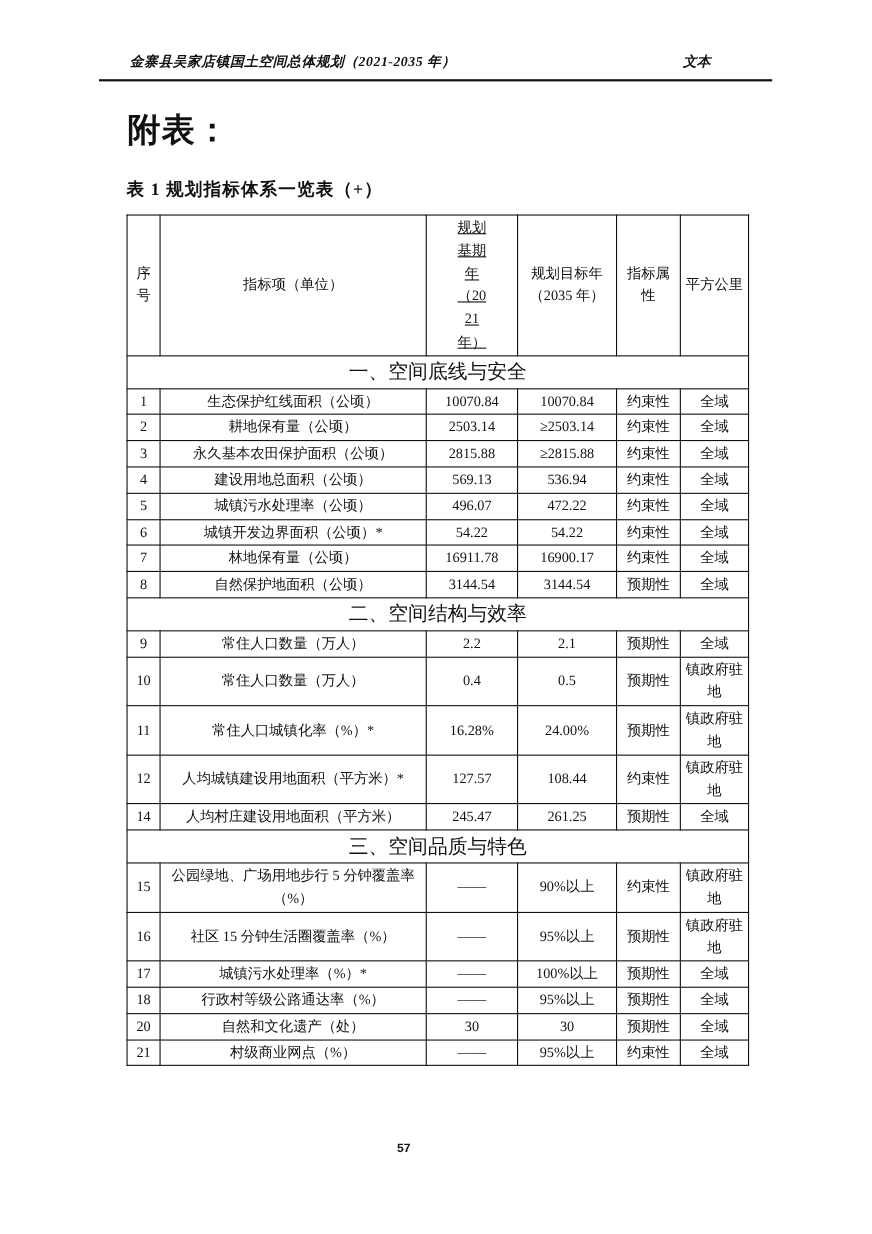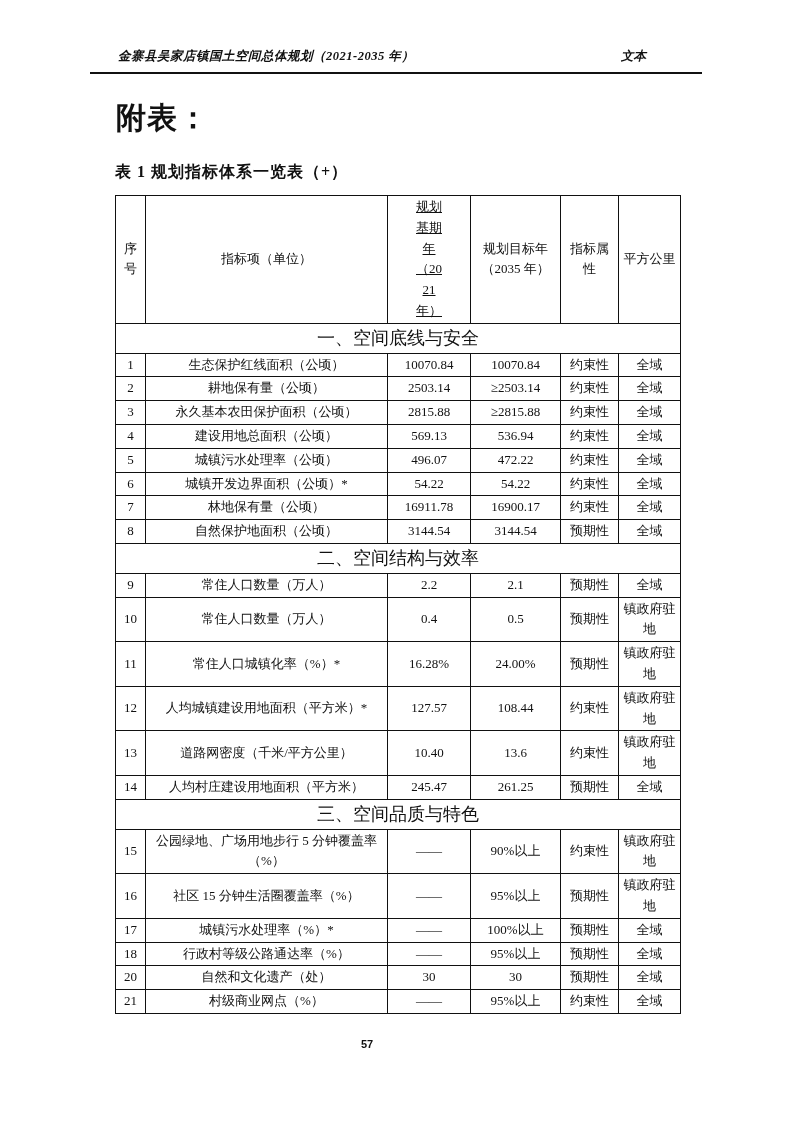--- a/index.html
+++ b/index.html
@@ -193,28 +193,20 @@
         </tr>
         <tr>
           <td>12</td>
           <td>人均城镇建设用地面积（平方米）*</td>
           <td>127.57</td>
           <td>108.44</td>
           <td>约束性</td>
           <td>镇政府驻地</td>
         </tr>
         <tr>
-          <td>13</td>
-          <td>道路网密度（千米/平方公里）</td>
-          <td>10.40</td>
-          <td>13.6</td>
-          <td>约束性</td>
-          <td>镇政府驻地</td>
-        </tr>
-        <tr>
           <td>14</td>
           <td>人均村庄建设用地面积（平方米）</td>
           <td>245.47</td>
           <td>261.25</td>
           <td>预期性</td>
           <td>全域</td>
         </tr>
         <tr class="section-row">
           <td colspan="6">三、空间品质与特色</td>
         </tr>

